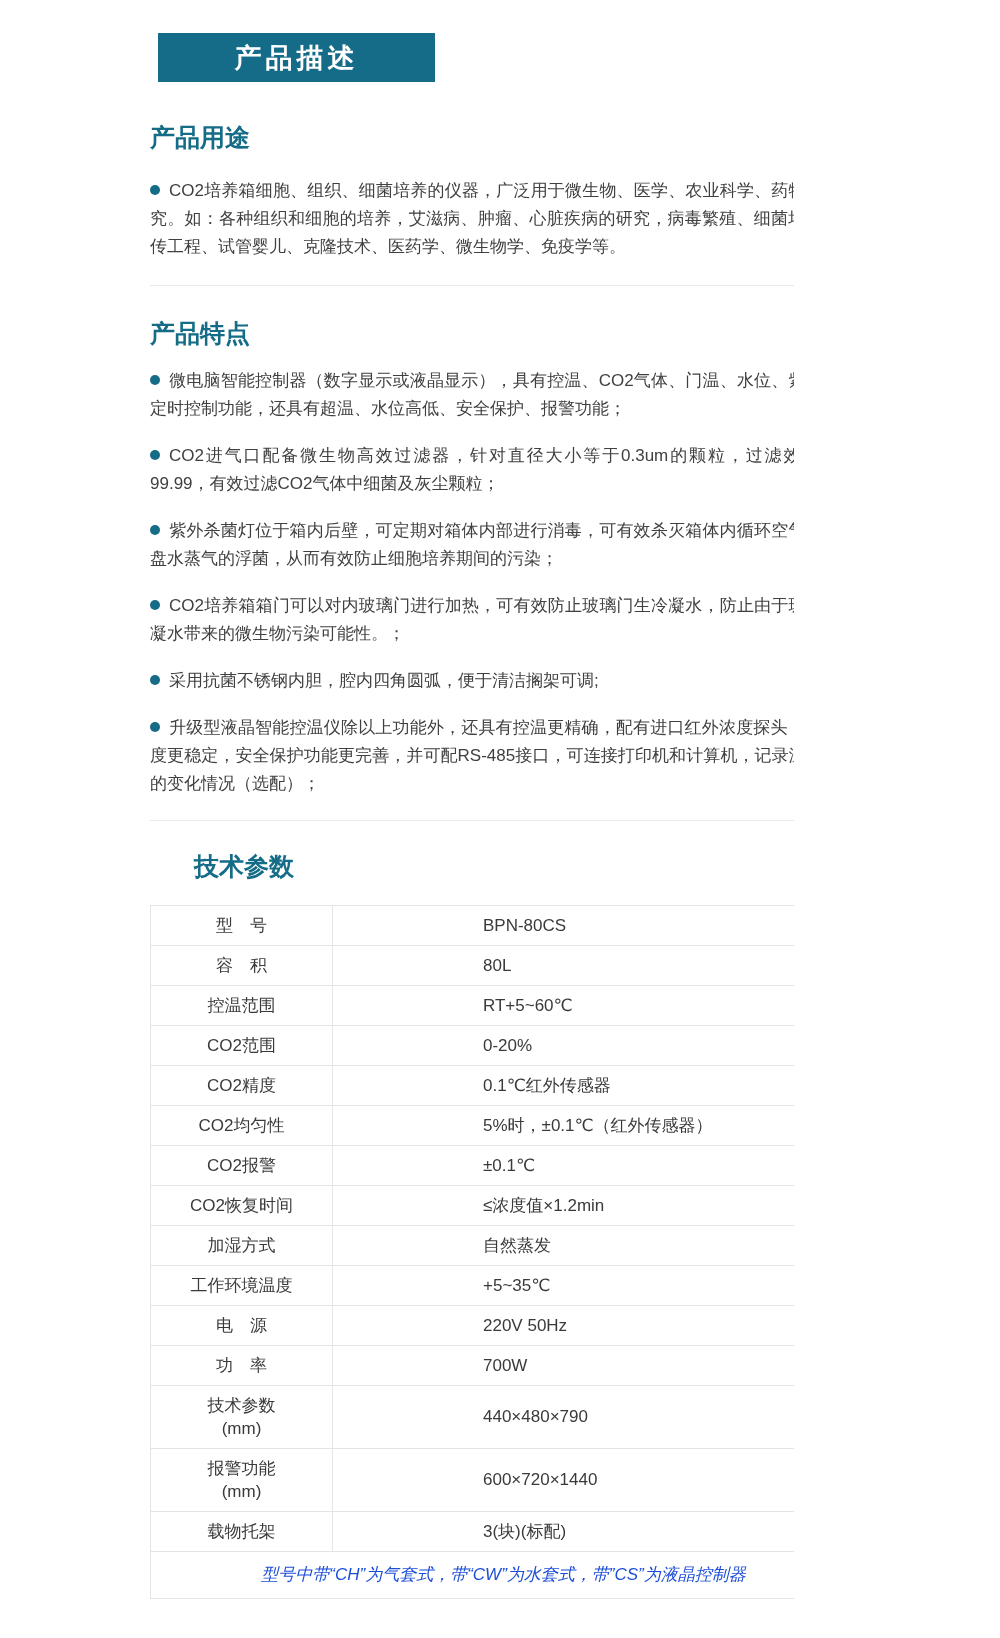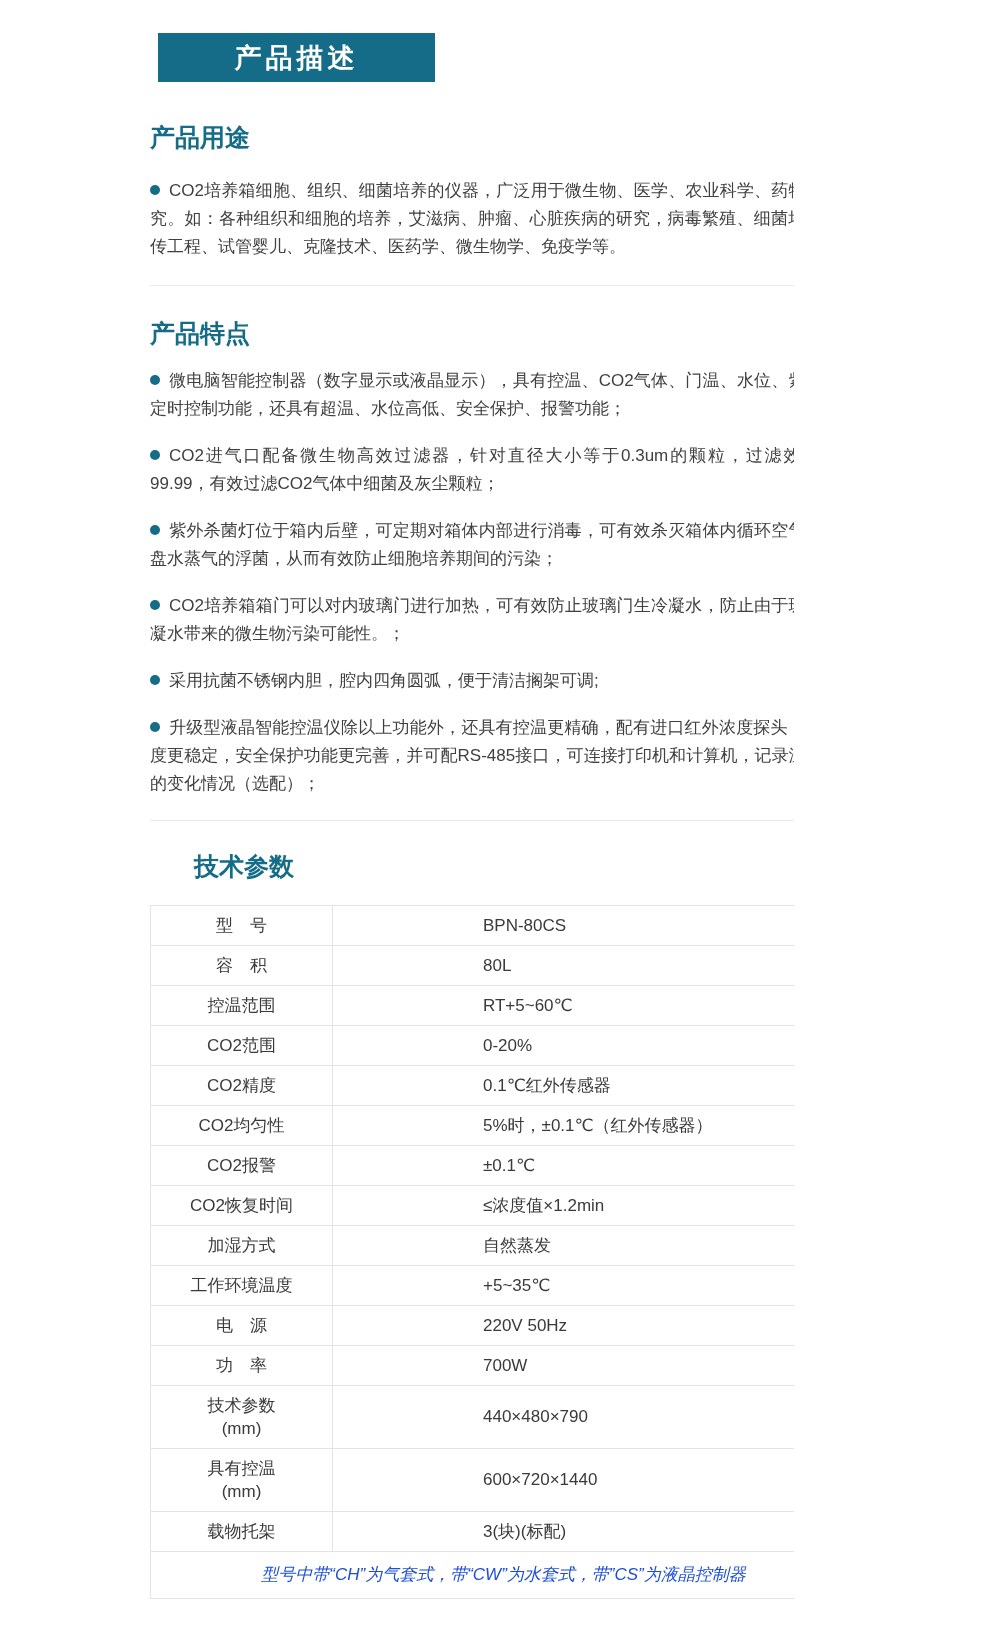--- a/index.html
+++ b/index.html
@@ -168,21 +168,21 @@
             </tr>
             <tr>
               <td class="label-cell">
                 <div>技术参数</div>
                 <div>(mm)</div>
               </td>
               <td class="value-cell">440×480×790</td>
             </tr>
             <tr>
               <td class="label-cell">
-                <div>具有控温</div>
+                <div>报警功能</div>
                 <div>(mm)</div>
               </td>
               <td class="value-cell">600×720×1440</td>
             </tr>
             <tr>
               <td class="label-cell">
                 <div>载物托架</div>
               </td>
               <td class="value-cell">3(块)(标配)</td>
             </tr>

